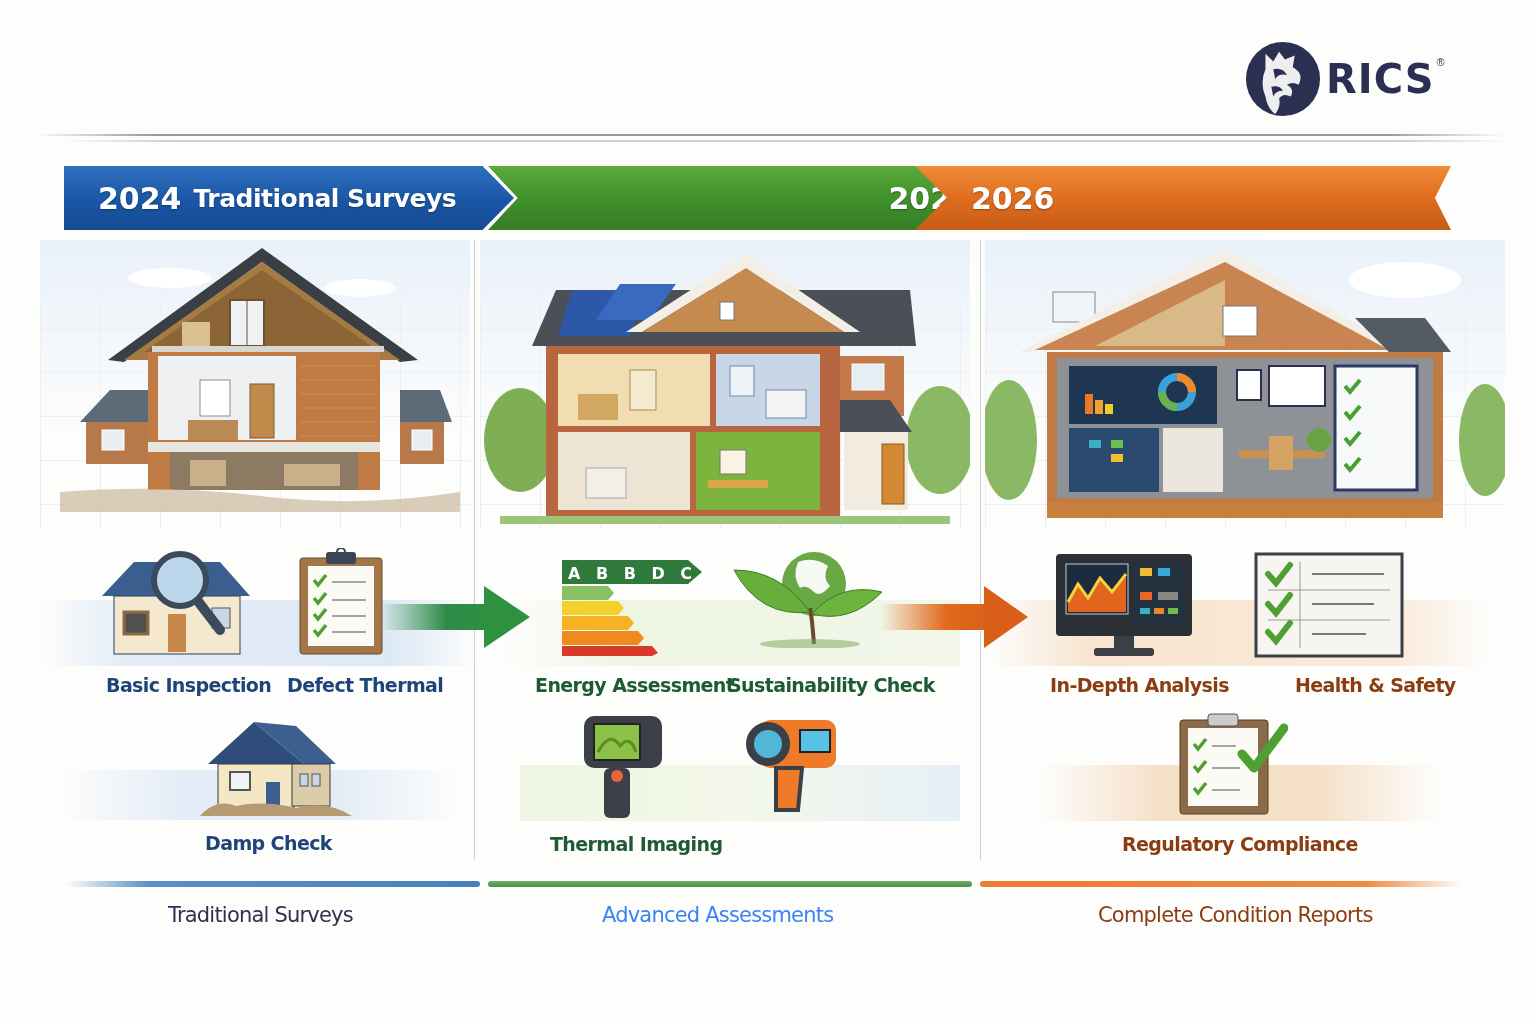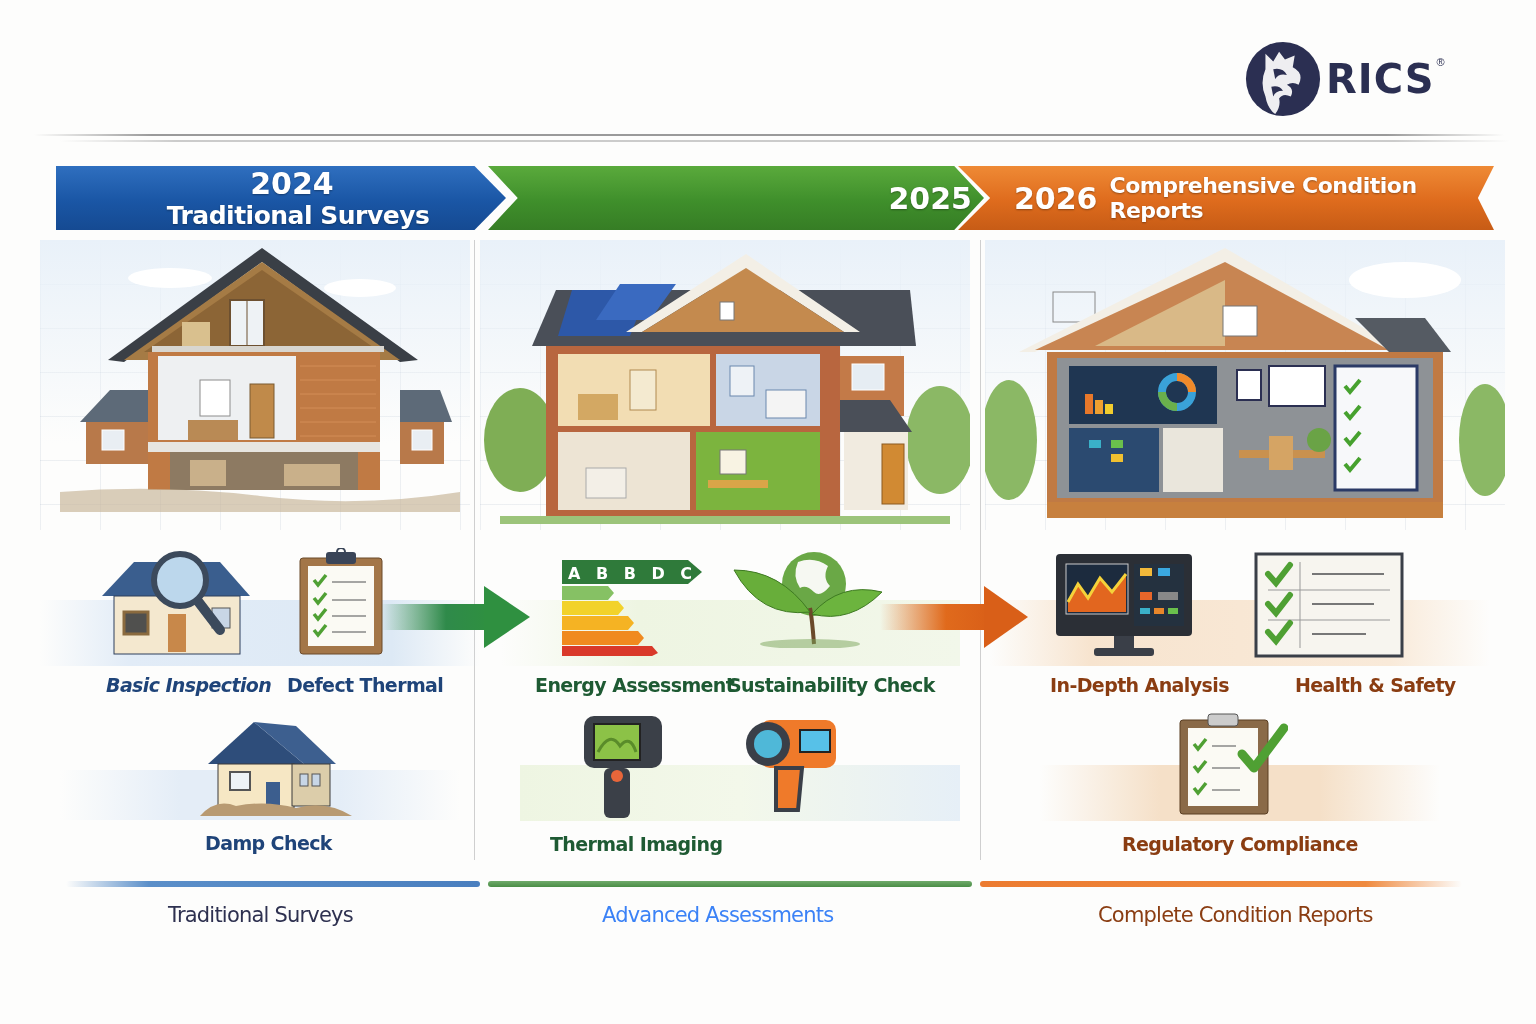--- a/index.html
+++ b/index.html
@@ -10,25 +10,25 @@
   .logo-mark { width: 78px; height: 78px; }
   .logo-text { font-family: "DejaVu Sans", sans-serif; font-weight: bold; font-size: 40px; color: #2b2f52; margin-left: 4px; letter-spacing: 1px; }
   .logo-reg { font-size: 11px; color: #2b2f52; align-self: flex-start; margin-top: 18px; margin-left: 2px; }
 
   .rule { position: absolute; left: 34px; width: 1470px; height: 2px; background: linear-gradient(90deg, rgba(150,150,150,0), #9a9a9a 8%, #9a9a9a 92%, rgba(150,150,150,0)); }
 
   .banner { position: absolute; top: 166px; height: 64px; display: flex; align-items: center; color: #fff;
             text-shadow: 0 1px 2px rgba(0,0,0,0.35); }
   .banner .yr { font-family: "DejaVu Sans", sans-serif; font-weight: bold; font-size: 30px; margin-right: 12px; }
   .banner .lbl { font-family: "DejaVu Sans", sans-serif; font-size: 25px; font-weight: bold; letter-spacing: -0.5px; }
-  .b1 { left: 56px; width: 450px; background: linear-gradient(#2f6fbf, #1a56a5 55%, #154a92);
-        clip-path: polygon(0 0, 93% 0, 100% 50%, 93% 100%, 0 100%); padding-left: 34px; flex-direction: column; }
+  .b1 { left: 64px; width: 450px; background: linear-gradient(#2f6fbf, #1a56a5 55%, #154a92);
+        clip-path: polygon(0 0, 93% 0, 100% 50%, 93% 100%, 0 100%); padding-left: 34px; }
   .b2 { left: 488px; width: 496px; background: linear-gradient(#5aaa3c, #3f8f2b 55%, #367d25);
         clip-path: polygon(0 0, 94% 0, 100% 50%, 94% 100%, 0 100%, 6% 50%); padding-left: 76px; justify-content: flex-end; }
-  .b3 { left: 958px; width: 536px; background: linear-gradient(#ef8a35, #de6b1d 55%, #c75c16);
+  .b3 { left: 915px; width: 536px; background: linear-gradient(#ef8a35, #de6b1d 55%, #c75c16);
         clip-path: polygon(0 0, 100% 0, 97% 50%, 100% 100%, 0 100%, 6% 50%); padding-left: 56px; justify-content: space-between; }
   .b3 .lbl { font-size: 22px; }
 
   .scene { position: absolute; top: 240px; height: 290px; }
   .grid-bg { background-image:
       linear-gradient(rgba(120,140,170,0.12) 1px, transparent 1px),
       linear-gradient(90deg, rgba(120,140,170,0.12) 1px, transparent 1px);
       background-size: 60px 44px; }
   .sky { position: absolute; inset: 0; background: linear-gradient(#e9f1f9, rgba(255,255,255,0) 70%); }
   .scene svg { position: absolute; left: 0; top: 0; }
@@ -76,21 +76,20 @@
 
 <div class="banner b1">
   <span class="yr">2024</span>
   <span class="lbl">Traditional Surveys</span>
 </div>
 <div class="banner b2">
   <span class="yr">2025</span>
 </div>
 <div class="banner b3">
   <span class="yr">2026</span>
-  <span class="lbl">Comprehensive Condition Reports</span>
 </div>
 
 <div class="vdiv" style="left:474px; top:240px; height:620px;"></div>
 <div class="vdiv" style="left:980px; top:240px; height:620px;"></div>
 
 <div class="scene grid-bg" style="left:40px; width:430px;">
   <div class="sky"></div>
   <svg width="430" height="290" viewBox="0 0 430 290">
     <ellipse cx="130" cy="38" rx="42" ry="10" fill="#fff"></ellipse>
     <ellipse cx="320" cy="48" rx="36" ry="9" fill="#fff"></ellipse>
@@ -253,21 +252,21 @@
   <polygon points="58,14 108,56 140,56 100,18" fill="#3d5f8f"></polygon>
   <rect x="22" y="56" width="76" height="44" fill="#f6e7c4" stroke="#3a3a3a"></rect>
   <rect x="96" y="56" width="38" height="42" fill="#dccdaa" stroke="#3a3a3a"></rect>
   <rect x="34" y="64" width="20" height="18" fill="#eef3f7" stroke="#555" stroke-width="2"></rect>
   <rect x="70" y="74" width="14" height="26" fill="#3c5e8e"></rect>
   <rect x="104" y="66" width="8" height="12" fill="#c8d6e6" stroke="#555"></rect>
     <rect x="116" y="66" width="8" height="12" fill="#c8d6e6" stroke="#555"></rect>
   <path d="M4 108 Q20 90 40 98 Q70 92 100 100 Q130 92 156 108 Z" fill="#b89a72"></path>
 </svg>
 
-<div class="feat c-blue" style="left:106px; top:674px;font-style:italic;">Basic Inspection</div>
+<div class="feat c-blue" style="left:106px; top:674px;">Basic Inspection</div>
 <div class="feat c-blue" style="left:287px; top:674px;">Defect Thermal</div>
 <div class="feat c-blue" style="left:205px; top:832px;">Damp Check</div>
 
 <svg class="arrow" style="left:380px; top:582px;" width="150" height="70" viewBox="0 0 150 70">
   <defs>
       <linearGradient id="ga" x1="0" x2="1">
         <stop offset="0" stop-color="#2f8a4a" stop-opacity="0"></stop>
         <stop offset="0.6" stop-color="#2f8a4a"></stop>
         <stop offset="1" stop-color="#2f9040"></stop>
       </linearGradient>

